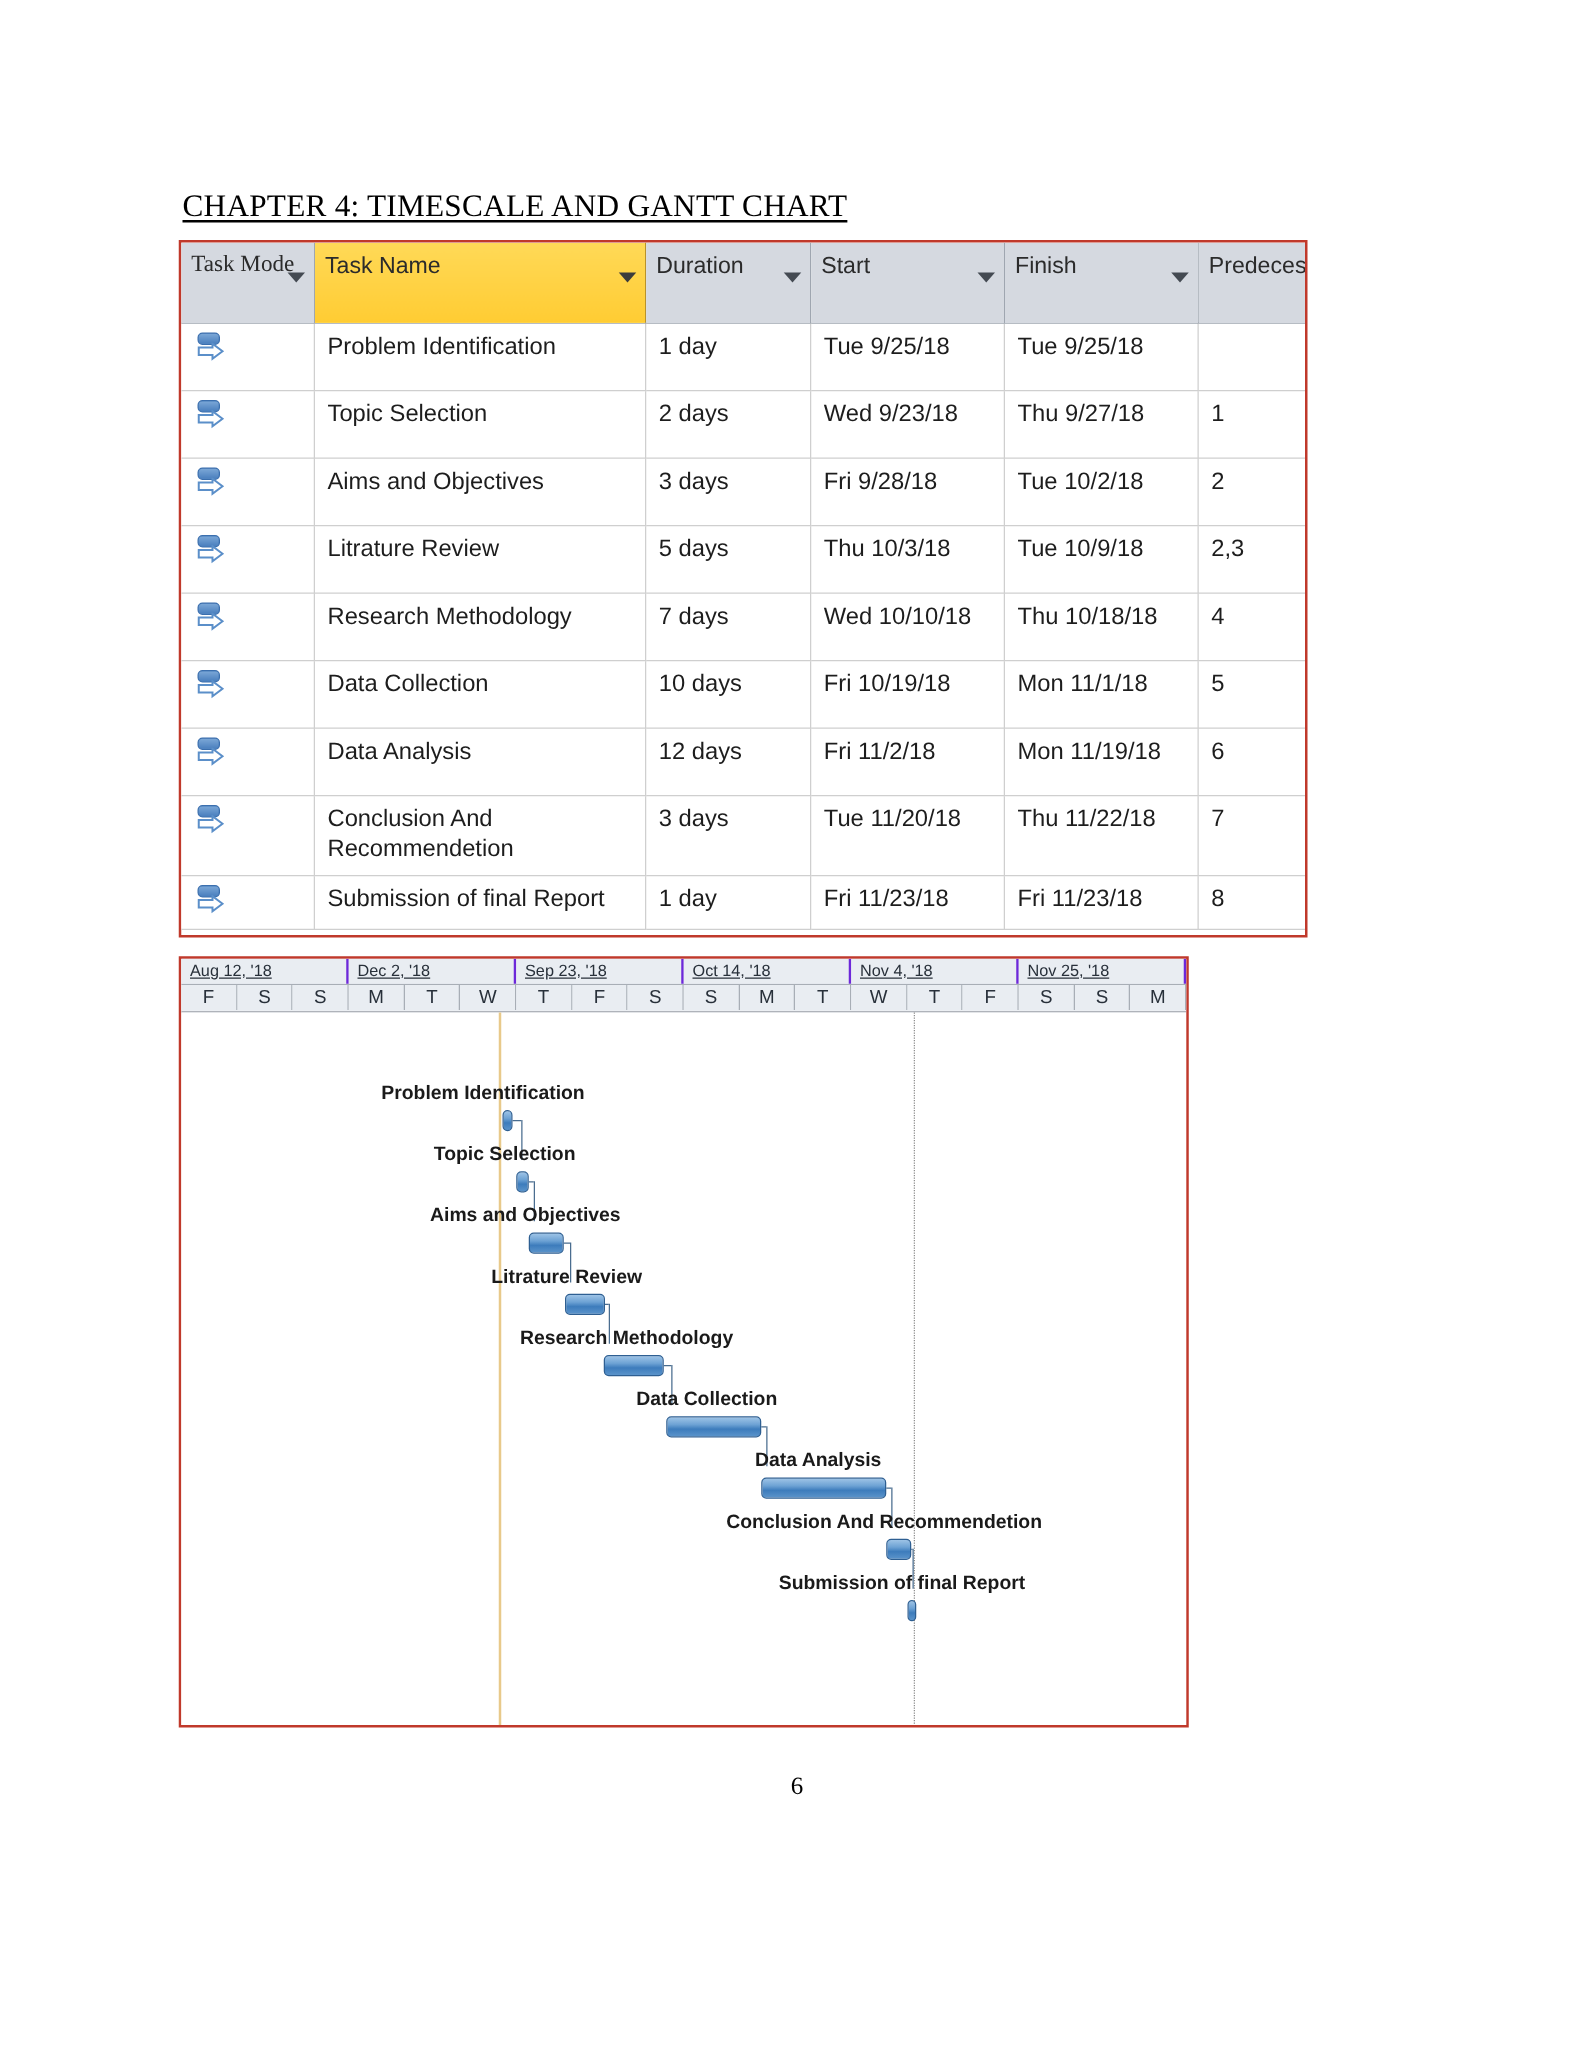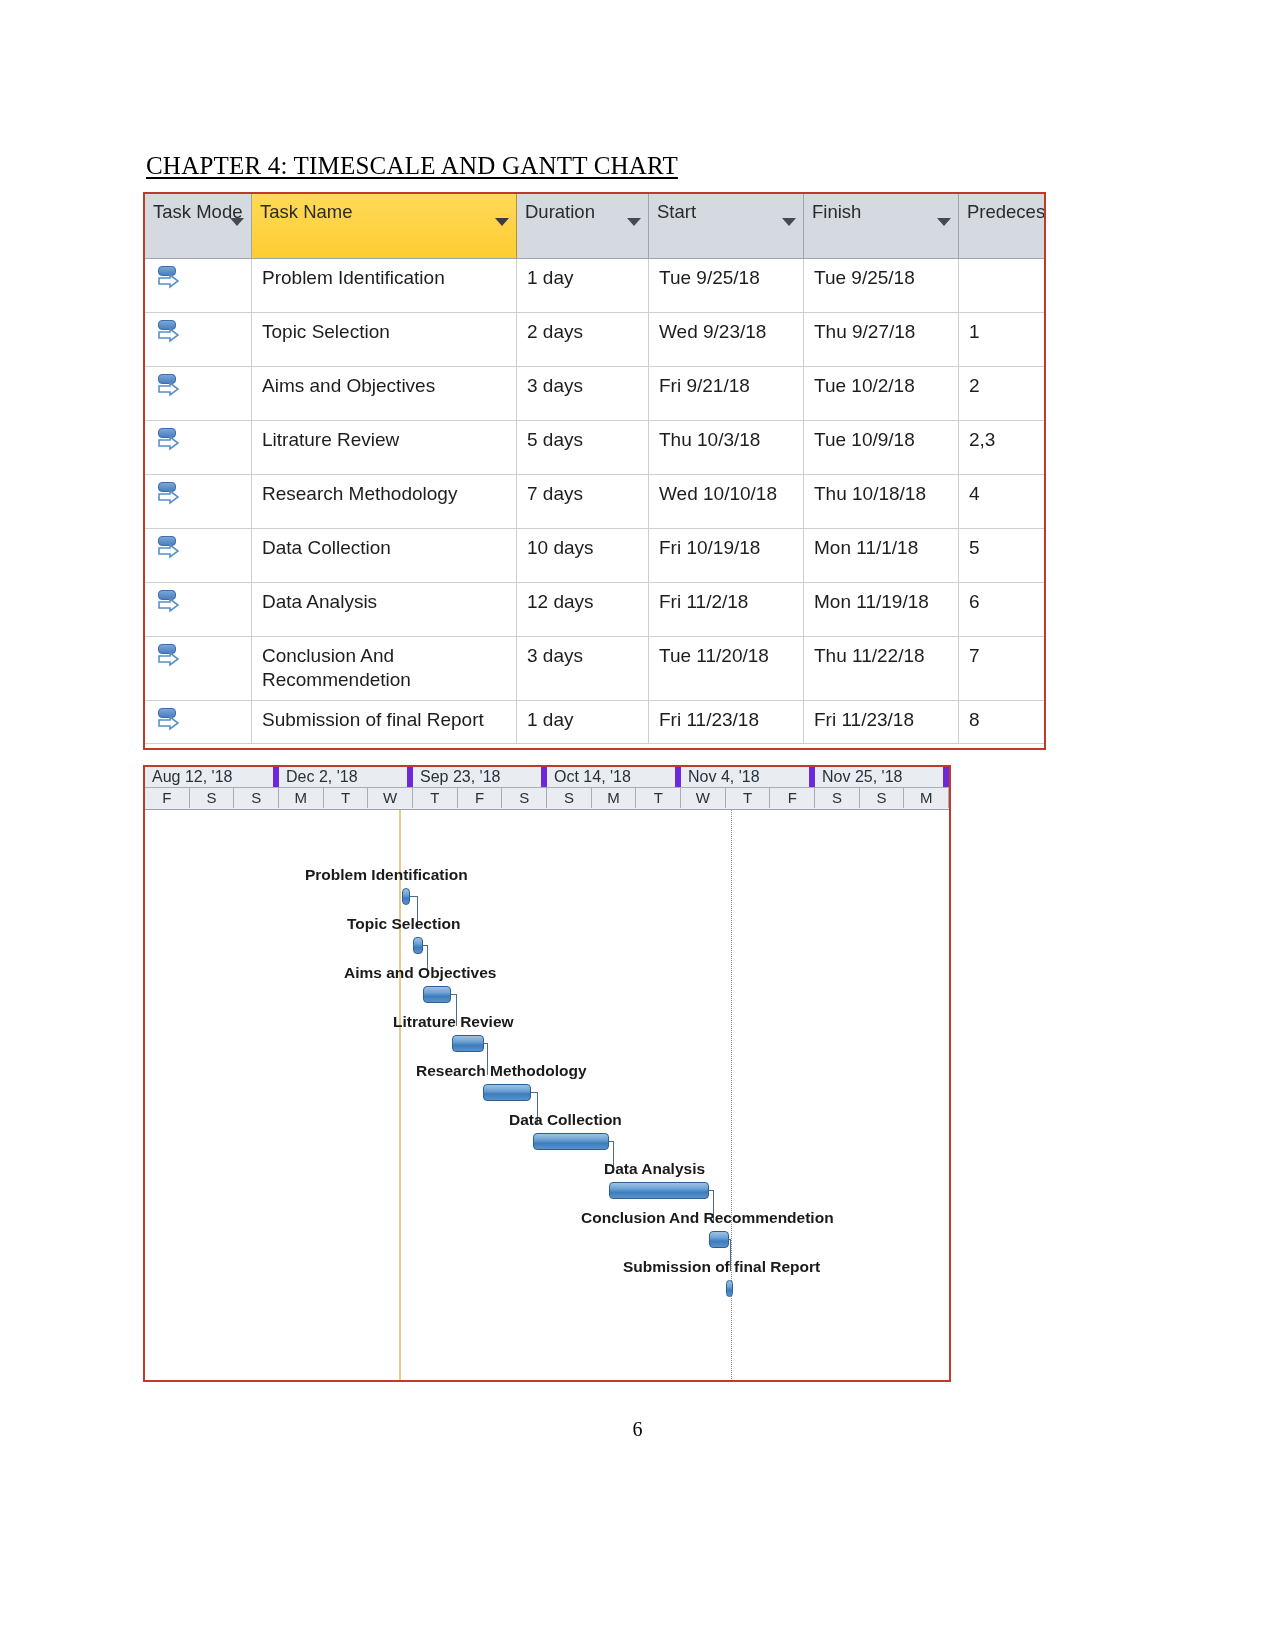--- a/index.html
+++ b/index.html
@@ -93,21 +93,21 @@
     line-height: 1.28;
     background: #ffffff;
   }
   td.c-mode { width: 92px; padding-left: 8px; border-right: 1px solid #cfcfcf;}
   td.c-name { width: 250px; padding-left: 16px;}
   td.c-dur  { width: 117px; }
   td.c-start{ width: 140px; }
   td.c-fin  { width: 140px; }
   td.c-pred { width: 150px; }
 
-  th.h-mode { width: 92px; }
+  th.h-mode { width: 92px; font-family: Liberation Serif, serif; }
   th.h-name { width: 250px; }
   th.h-dur  { width: 117px; margin-top: 20px; }
   th.h-start{ width: 140px; }
   th.h-fin  { width: 140px; }
   th.h-pred { width: 150px; }
 
   .row-tall td { height: 39px; }
 
   
   .mode-icon {
@@ -148,28 +148,29 @@
   .gh-row1, .gh-row2 {
     display: flex;
     width: 100%;
     box-sizing: border-box;
   }
   .gh-row1 { height: 21px; border-bottom: 1px solid #a8aeb6; }
   .gh-row2 { height: 20px; }
   .gh-cell1 {
     flex: 0 0 auto;
     box-sizing: border-box;
-    border-right: 6px solid #6d28d9;
-    font-size: 16px;
+    border-right: 2px solid #6d28d9;
+    font-size: 13px;
     color: #28303a;
     padding-left: 7px;
     line-height: 20px;
     background: #e9edf2;
     white-space: nowrap;
     overflow: hidden;
+    text-decoration: underline;
   }
   .gh-cell2 {
     flex: 1 1 0;
     box-sizing: border-box;
     border-right: 1px solid #a8aeb6;
     font-size: 15px;
     color: #28303a;
     text-align: center;
     line-height: 19px;
     background: #e9edf2;
@@ -309,21 +310,21 @@
           <td class="c-mode">
             <span class="mode-icon">
               <span class="pin"></span>
               <svg width="26" height="20" viewBox="0 0 26 20">
                   <path d="M2 4 h11 v-3 l8 6 -8 6 v-3 h-11 z" fill="#ffffff" stroke="#5b8fc9" stroke-width="1.6"></path>
                 </svg>
             </span>
           </td>
           <td class="c-name">Aims and Objectives</td>
           <td class="c-dur">3 days</td>
-          <td class="c-start">Fri 9/21/18</td>
+          <td class="c-start">Fri 9/28/18</td>
           <td class="c-fin">Tue 10/2/18</td>
           <td class="c-pred">2</td>
 
         </tr>
         <tr class="row-tall">
           <td class="c-mode">
             <span class="mode-icon">
               <span class="pin"></span>
               <svg width="26" height="20" viewBox="0 0 26 20">
                   <path d="M2 4 h11 v-3 l8 6 -8 6 v-3 h-11 z" fill="#ffffff" stroke="#5b8fc9" stroke-width="1.6"></path>

